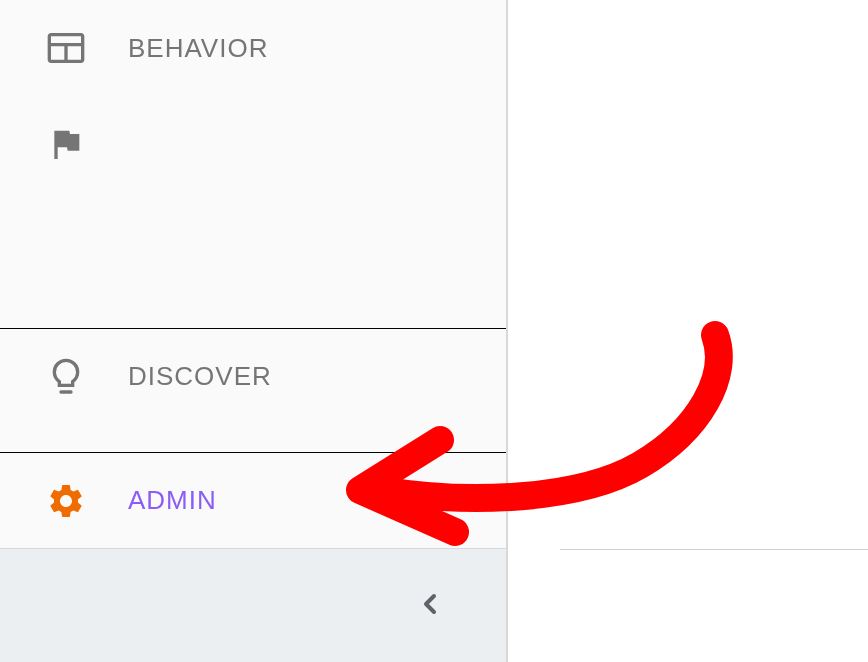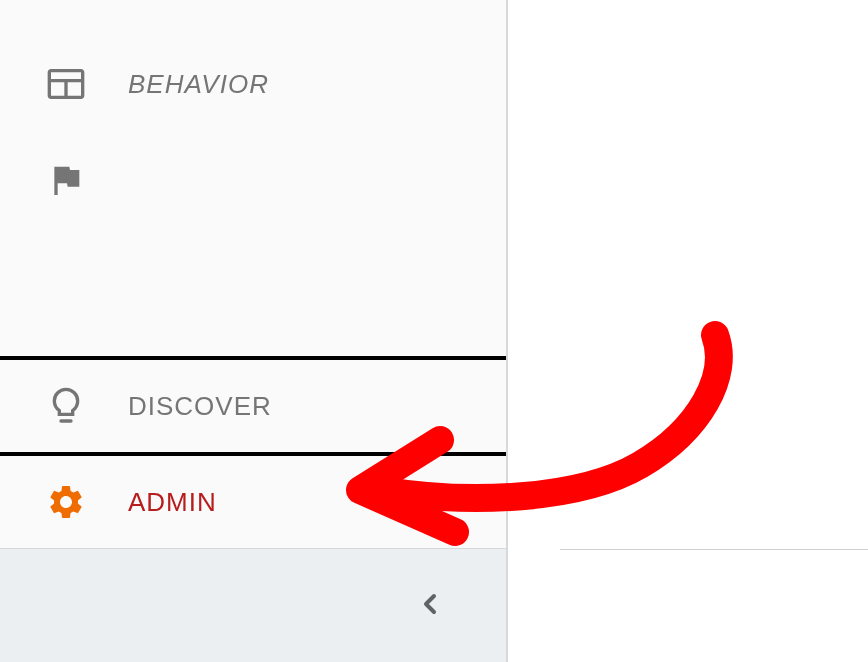--- a/index.html
+++ b/index.html
@@ -19,22 +19,20 @@
       width: 508px;
       height: 662px;
       background: #fafafa;
       border-right: 2px solid #d8d8d8;
       display: flex;
       flex-direction: column;
       position: relative;
     }
     .nav-top {
       flex: 0 0 auto;
-      padding-top: 36px;
-      font-style: italic;
     }
     .nav-item {
       display: flex;
       align-items: center;
       height: 96px;
       padding-left: 44px;
       cursor: pointer;
     }
     .nav-icon {
       width: 44px;
@@ -52,24 +50,25 @@
       margin-left: 40px;
       text-transform: uppercase;
     }
     .spacer {
       flex: 1 1 auto;
     }
     .nav-bottom {
       flex: 0 0 auto;
     }
     .nav-item.bordered {
-      border-top: 4px solid #000000;
+      border-top: 1px solid #000000;
+      margin-top: 28px;
     }
     .nav-item.active .nav-label {
-      color: #b91c1c;
+      color: #8b5cf6;
     }
     .collapse-row {
       height: 114px;
       background: #eceff1;
       border-top: 1px solid #d8d8d8;
       display: flex;
       align-items: center;
       justify-content: flex-end;
       padding-right: 60px;
       cursor: pointer;

